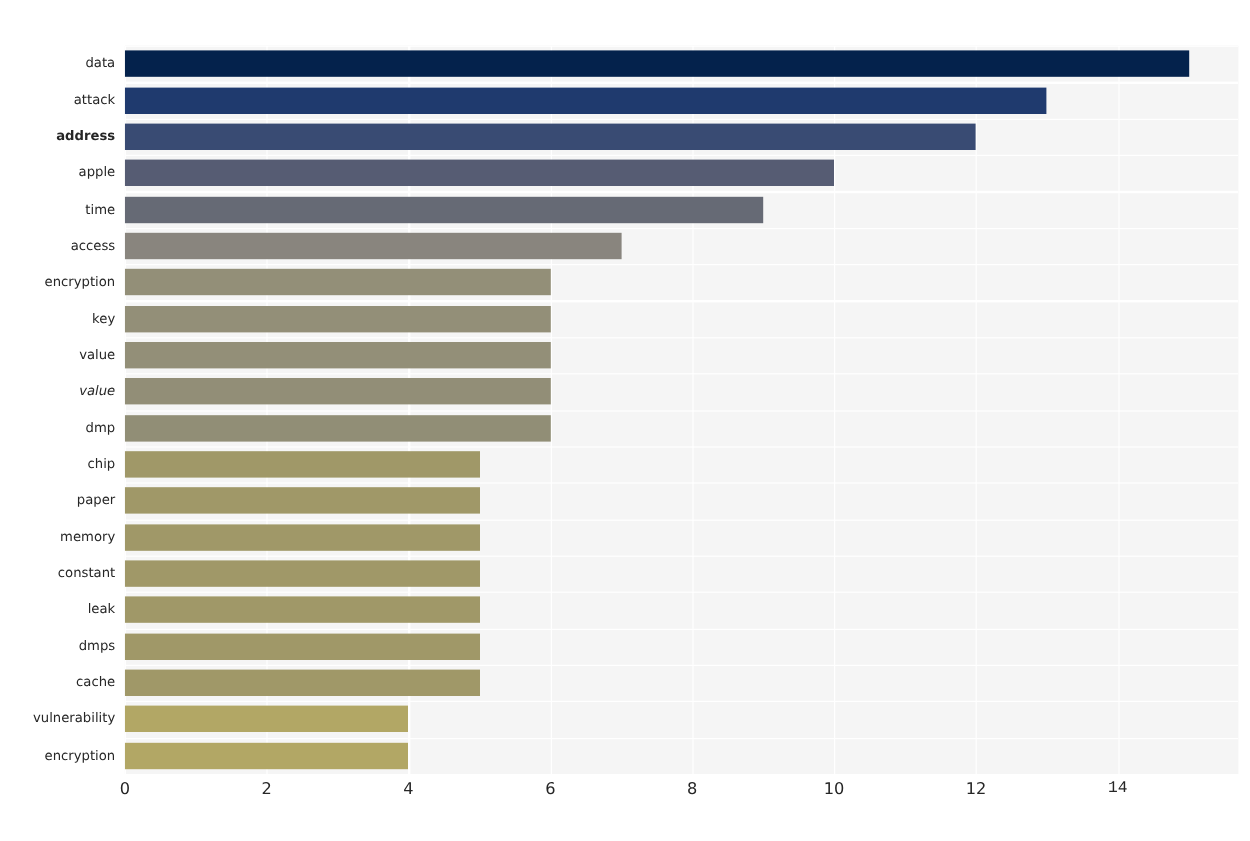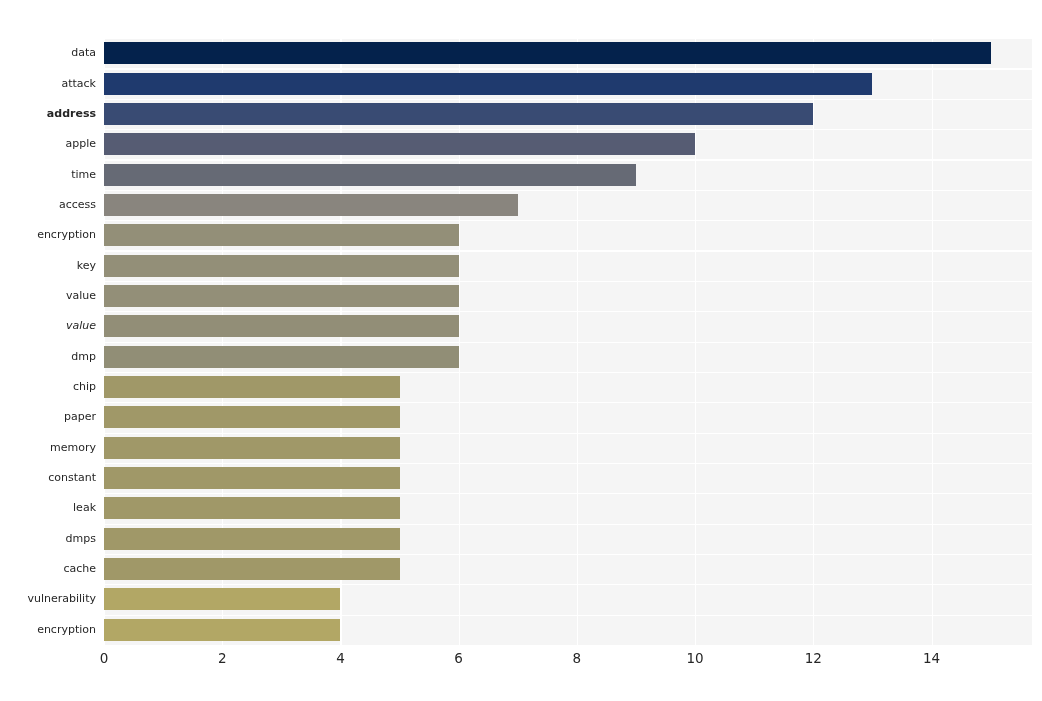--- a/index.html
+++ b/index.html
@@ -184,16 +184,16 @@
       <div class="ylabel" style="top: 584.825px;">encryption</div>
     </div>
   <div id="xticks">
       <div class="xtick" style="left: 104px;">0</div>
       <div class="xtick" style="left: 222.217px;">2</div>
       <div class="xtick" style="left: 340.433px;">4</div>
       <div class="xtick" style="left: 458.65px;">6</div>
       <div class="xtick" style="left: 576.866px;">8</div>
       <div class="xtick" style="left: 695.083px;">10</div>
       <div class="xtick" style="left: 813.299px;">12</div>
-      <div class="xtick" style="left: 931.516px;">14</div>
+      <div class="xtick" style="left: 931.516px; font-family: Liberation Mono, monospace;">14</div>
     </div>
 
 </div>
 
 </body></html>

